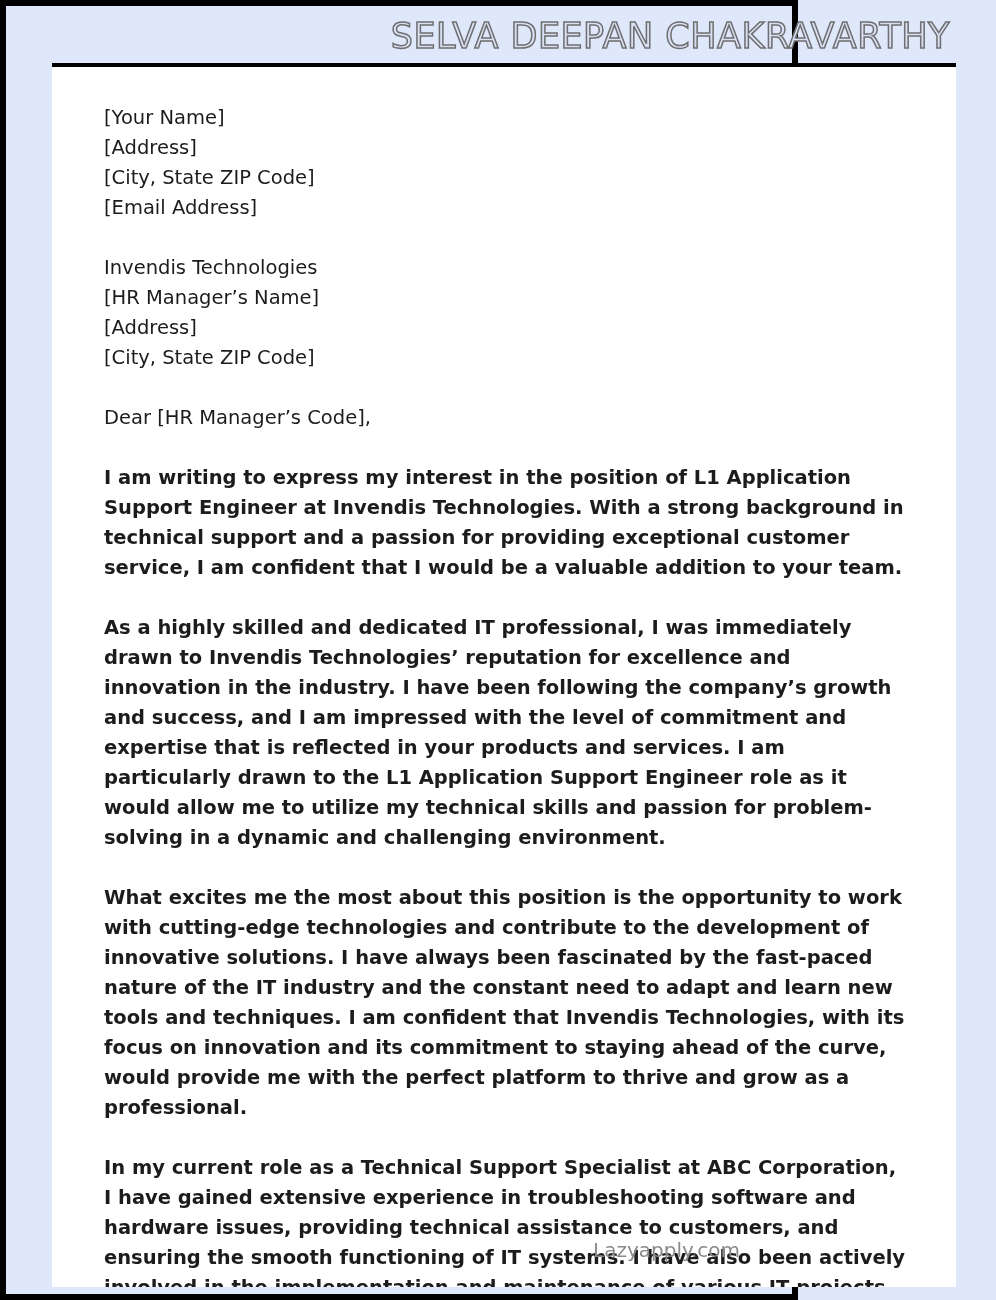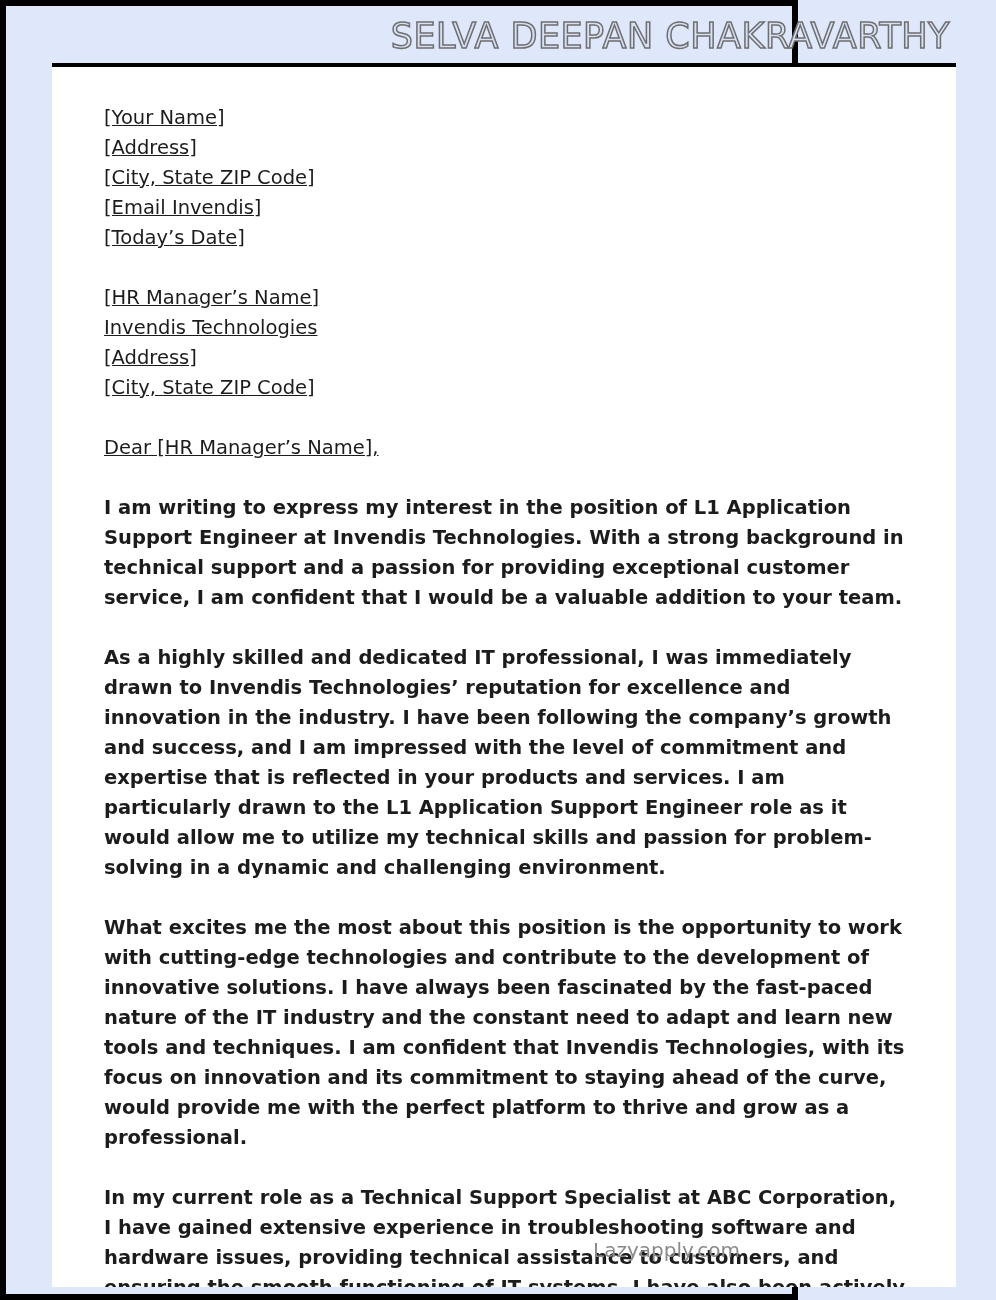--- a/index.html
+++ b/index.html
@@ -61,21 +61,20 @@
     font-size: 19.5px;
     line-height: 30px;
     color: #1c1c1c;
     font-family: "DejaVu Sans", sans-serif;
   }
   .block {
     margin: 0 0 30px 0;
   }
   .line {
     white-space: pre-wrap;
-    text-decoration: underline;
   }
   .para {
     margin: 0 0 30px 0;
     text-align: left;
     font-weight: bold;
   }
   .watermark {
     position: absolute;
     right: 52px;
     bottom: 32px;
@@ -93,33 +92,32 @@
     <div class="header-name">SELVA DEEPAN CHAKRAVARTHY</div>
   </div>
 
   <div class="sheet">
     <div class="letter">
 
       <div class="block">
         <div class="line">[Your Name]</div>
         <div class="line">[Address]</div>
         <div class="line">[City, State ZIP Code]</div>
-        <div class="line">[Email Invendis]</div>
-        <div class="line">[Today’s Date]</div>
+        <div class="line">[Email Address]</div>
       </div>
 
       <div class="block">
+        <div class="line">Invendis Technologies</div>
         <div class="line">[HR Manager’s Name]</div>
-        <div class="line">Invendis Technologies</div>
         <div class="line">[Address]</div>
         <div class="line">[City, State ZIP Code]</div>
       </div>
 
       <div class="block">
-        <div class="line">Dear [HR Manager’s Name],</div>
+        <div class="line">Dear [HR Manager’s Code],</div>
       </div>
 
       <p class="para">I am writing to express my interest in the position of L1 Application Support Engineer at Invendis Technologies. With a strong background in technical support and a passion for providing exceptional customer service, I am confident that I would be a valuable addition to your team.</p>
       <p class="para">As a highly skilled and dedicated IT professional, I was immediately drawn to Invendis Technologies’ reputation for excellence and innovation in the industry. I have been following the company’s growth and success, and I am impressed with the level of commitment and expertise that is reflected in your products and services. I am particularly drawn to the L1 Application Support Engineer role as it would allow me to utilize my technical skills and passion for problem-solving in a dynamic and challenging environment.</p>
       <p class="para">What excites me the most about this position is the opportunity to work with cutting-edge technologies and contribute to the development of innovative solutions. I have always been fascinated by the fast-paced nature of the IT industry and the constant need to adapt and learn new tools and techniques. I am confident that Invendis Technologies, with its focus on innovation and its commitment to staying ahead of the curve, would provide me with the perfect platform to thrive and grow as a professional.</p>
       <p class="para">In my current role as a Technical Support Specialist at ABC Corporation, I have gained extensive experience in troubleshooting software and hardware issues, providing technical assistance to customers, and ensuring the smooth functioning of IT systems. I have also been actively involved in the implementation and maintenance of various IT projects, which have contributed to the overall efficiency and productivity of the organization. My strong analytical skills, attention to detail, and ability to work under pressure have enabled me to consistently meet and exceed expectations in my role.</p>
 
     </div>
   </div>
 

